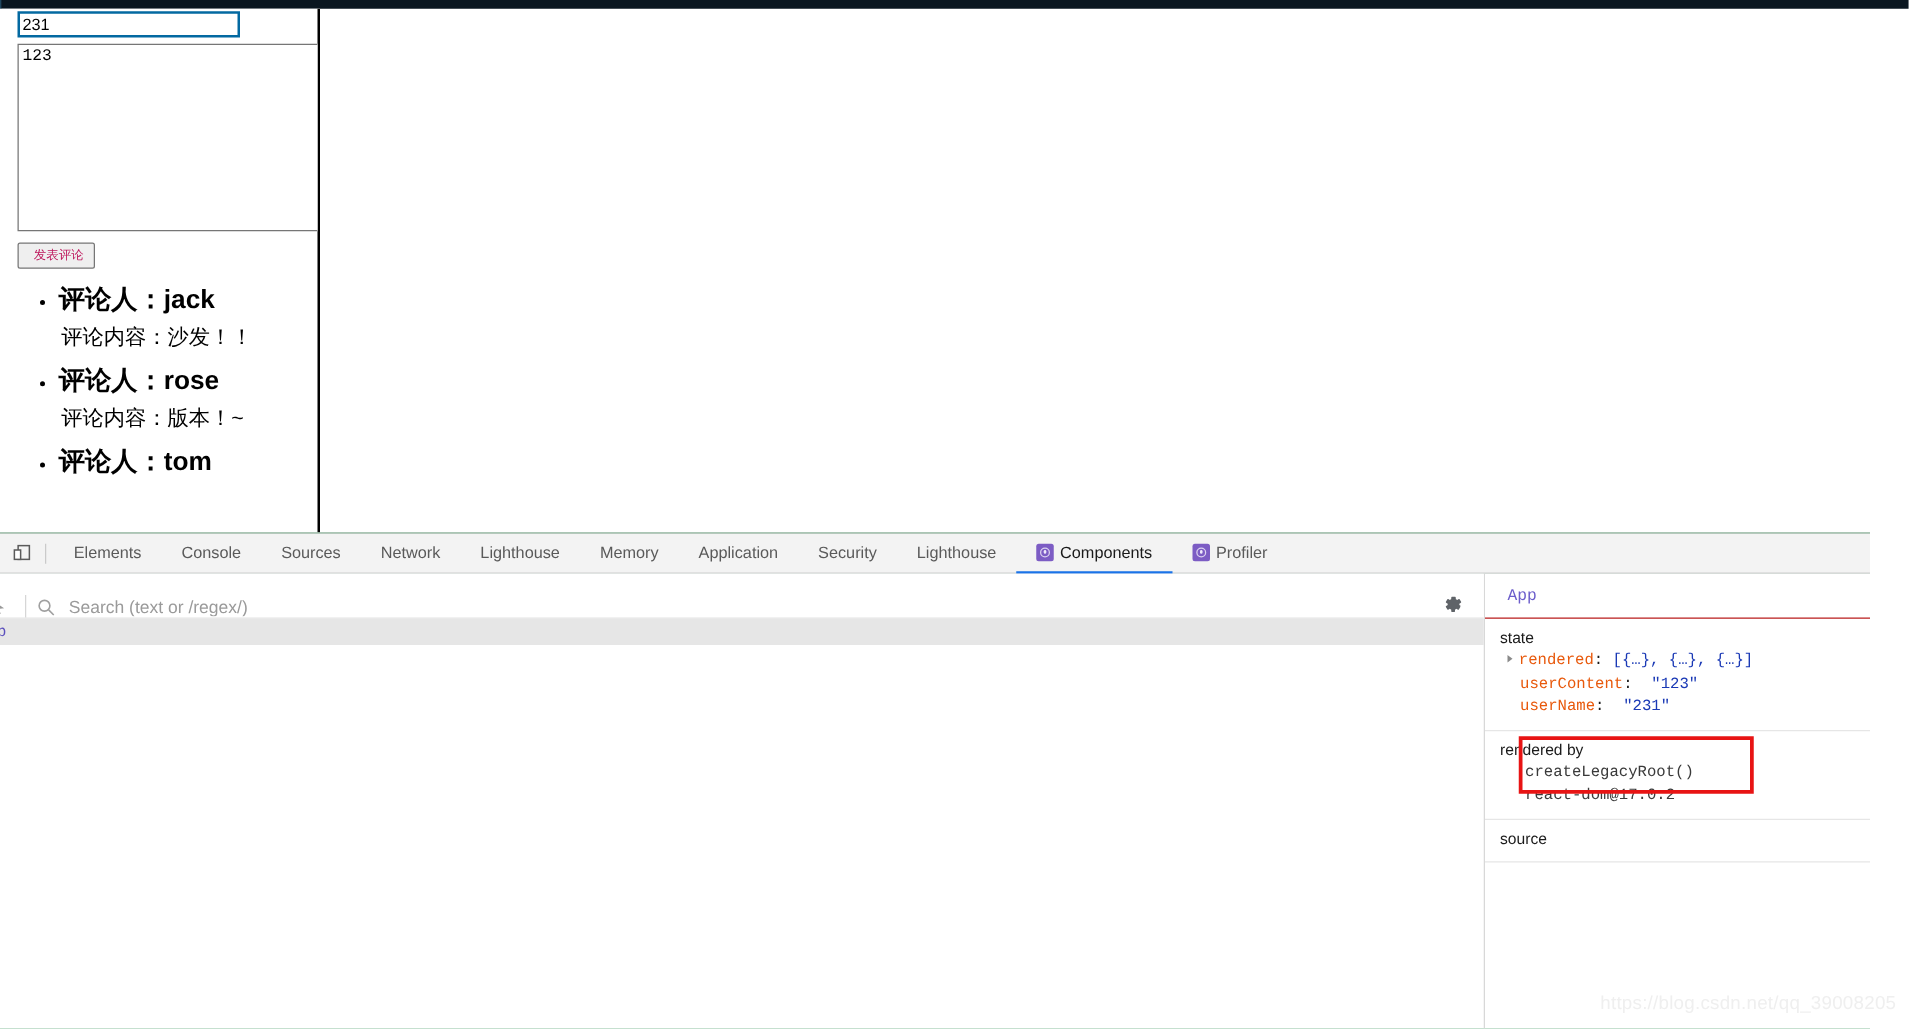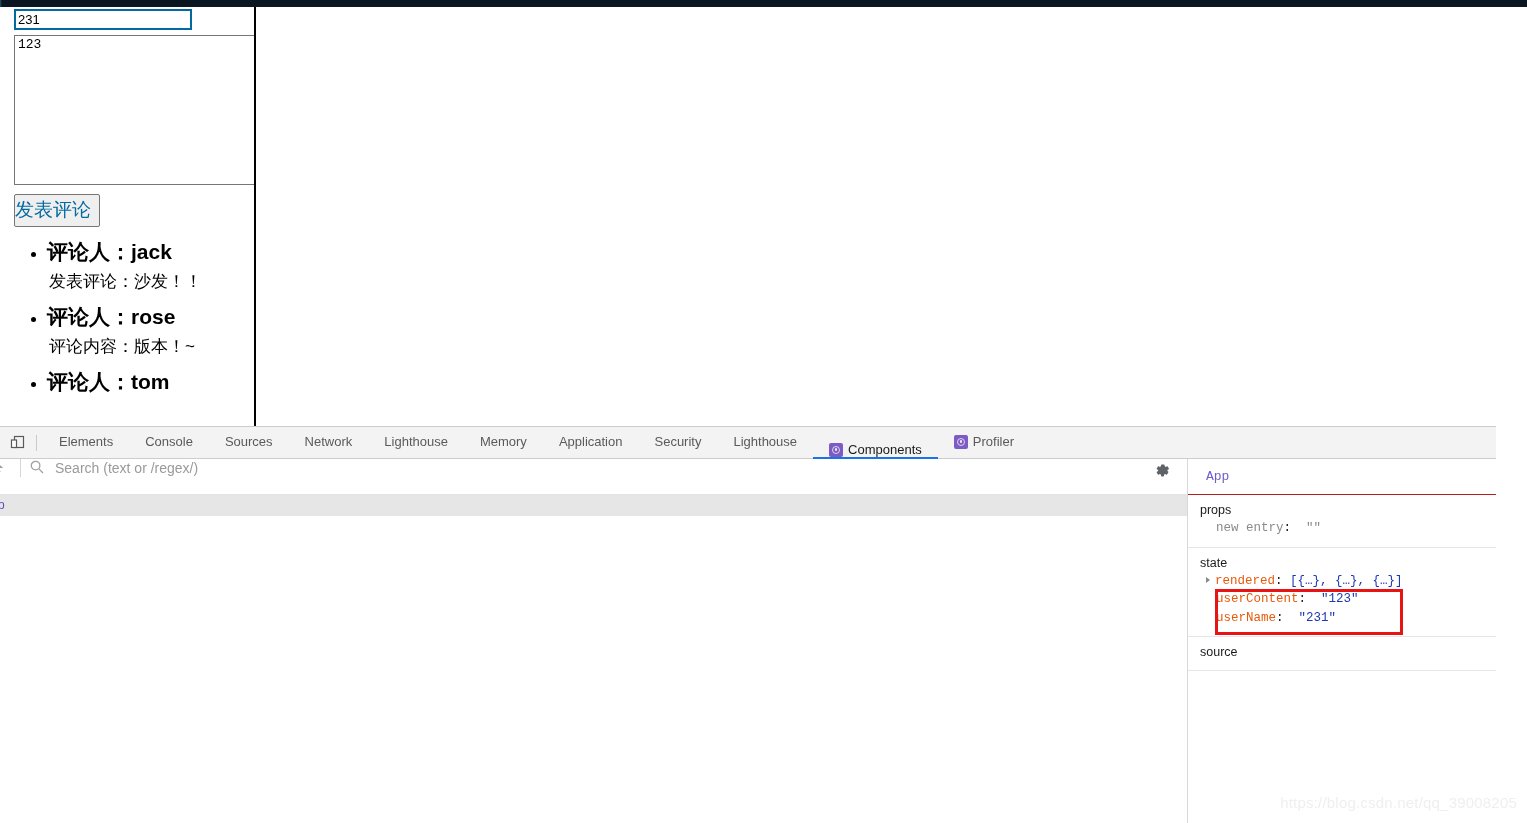--- a/index.html
+++ b/index.html
@@ -54,23 +54,23 @@
     color:#000;
     padding: 2px 3px;
     border: 1px solid #767676;
     background:#fff;
     resize: both;
     outline:none;
   }
   .submit-btn {
     margin: 9px 0 0 7px;
     font-family: "Liberation Sans", sans-serif;
-    font-size: 19px;
-    color: #0369a1;
-    padding: 2px 8px 3px 0;
+    font-size: 10px;
+    color: #be185d;
+    padding: 2px 8px 3px 12px;
     background: #efefef;
     border: 1px solid #767676;
     border-radius: 2px;
     cursor: pointer;
   }
 
   ul.comment-list {
     margin: 11px 0 0 0;
     padding-left: 40px;
     list-style: disc;
@@ -120,21 +120,20 @@
     font-size: 13px;
     color: #5a5a5a;
     height: 32px;
     cursor:pointer;
     border-bottom: 2px solid transparent;
     white-space: nowrap;
   }
   .dt-tab.active {
     color: #1a1a1a;
     border-bottom: 2px solid #1a73e8;
-    align-items: flex-end;
   }
   .react-badge {
     width: 14px; height: 14px; border-radius:2px;
     background: #7c5cc4;
     display:inline-flex; align-items:center; justify-content:center;
     flex: 0 0 auto;
   }
   .react-badge span {
     width:8px; height:8px; border-radius:50%;
     border: 1.6px solid #dcd3f0;
@@ -147,21 +146,21 @@
     width:2.6px; height:2.6px; margin:-1.3px 0 0 -1.3px;
     background:#efe9fb; border-radius:50%;
   }
 
   .dt-body { display:flex; height: 364px; }
   .dt-left { flex: 1 1 auto; position:relative; background:#fff; border-right:1px solid #d8d8d8; }
   .dt-right { width: 308px; flex: 0 0 308px; background:#fff; position:relative; }
 
   .search-row {
     height: 36px;
-    display:flex; align-items:flex-start;
+    display:flex; align-items:flex-end;
     border-bottom: 1px solid #e4e4e4;
     background:#fff;
   }
   .cut-icon { width: 18px; display:flex; justify-content:flex-start; align-items:center; overflow:hidden; }
   .search-sep { width:1px; height:18px; background:#d6d6d6; margin: 0 8px 0 2px; }
   .search-icon { width:16px; height:16px; margin-right: 8px; flex:0 0 auto; }
   .search-input {
     border:none; outline:none;
     font-family: "Liberation Sans", sans-serif;
     font-size: 14px;
@@ -278,21 +277,21 @@
 
       <textarea class="content-area" style="">123</textarea>
 
       <button class="submit-btn">发表评论</button>
 
       <ul class="comment-list">
         <li>
           <div class="cmt-name">
             <span>评论人：</span><span>jack</span>
           </div>
-          <div class="cmt-body">发表评论：沙发！！</div>
+          <div class="cmt-body">评论内容：沙发！！</div>
         </li>
         <li>
           <div class="cmt-name">
             <span>评论人：</span><span>rose</span>
           </div>
           <div class="cmt-body">评论内容：版本！~</div>
         </li>
         <li>
           <div class="cmt-name">
             <span>评论人：</span><span>tom</span>
@@ -388,32 +387,33 @@
         </div>
 
       </div>
 
       <div class="dt-right">
 
         <div class="insp-head">
           <span>App</span>
         </div>
 
-        <div class="insp-section">
-          <div class="insp-title">props</div>
-          <div class="kv"><span class="k-muted">new entry</span><span class="colon">: </span> <span class="v-muted">""</span></div>
-        </div>
 
         <div class="insp-section">
           <div class="insp-title">state</div>
           <div class="kv indent-arrow"><span class="arrow"></span><span class="k">rendered</span><span class="colon">: </span><span class="v-arr">[{…}, {…}, {…}]</span></div>
           <div class="kv"><span class="k">userContent</span><span class="colon">: </span> <span class="v-str">"123"</span></div>
           <div class="kv"><span class="k">userName</span><span class="colon">: </span> <span class="v-str">"231"</span></div>
         </div>
 
+        <div class="insp-section">
+          <div class="insp-title">rendered by</div>
+          <div class="plain">createLegacyRoot()</div>
+          <div class="plain">react-dom@17.0.2</div>
+        </div>
 
         <div class="insp-section">
           <div class="insp-title">source</div>
         </div>
 
       </div>
     </div>
   </div>
 
   <div class="red-box"></div>

